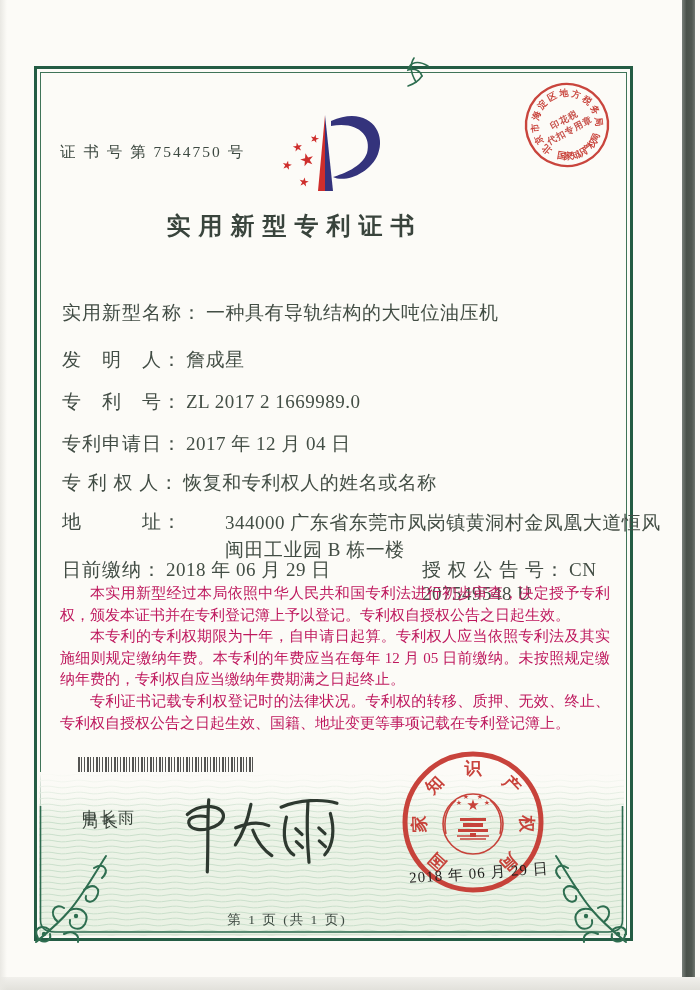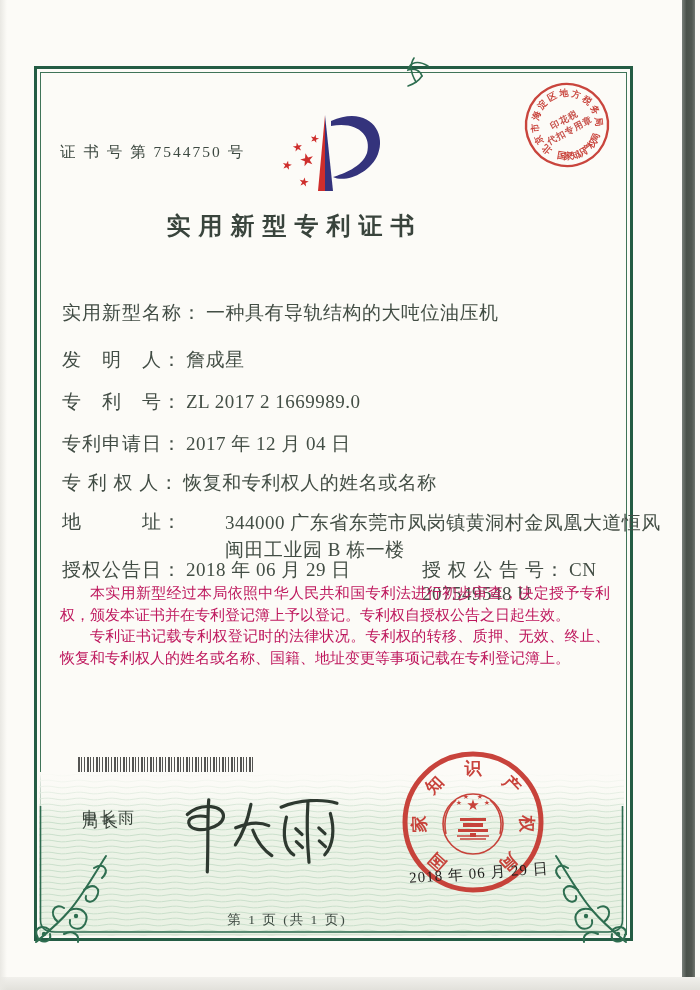--- a/index.html
+++ b/index.html
@@ -148,29 +148,30 @@
   <span class="lbl">专利申请日：</span><span class="val">2017 年 12 月 04 日</span>
 </div>
 <div class="row" style="top:470px">
   <span class="lbl">专 利 权 人：</span><span class="val">恢复和专利权人的姓名或名称</span>
 </div>
 <div class="row" style="top:509px">
   <span class="lbl">地　　　址：</span>
   <span class="addr-val">344000 广东省东莞市凤岗镇黄洞村金凤凰大道恒风闽田工业园 B 栋一楼</span>
 </div>
 <div class="row" style="top:557px;width:560px">
-  <span class="lbl">授权公告日：</span><span class="val">2018 年 06 月 29 日</span>
+  <span class="lbl">日前缴纳：</span><span class="val">2018 年 06 月 29 日</span>
   <span class="grant2">
     <span class="lbl">授 权 公 告 号：</span><span class="val">CN 207549548 U</span>
   </span>
 </div>
 
 <div class="body-text">
   <p>本实用新型经过本局依照中华人民共和国专利法进行初步审查，决定授予专利权，颁发本证书并在专利登记簿上予以登记。专利权自授权公告之日起生效。</p>
-  <p>专利证书记载专利权登记时的法律状况。专利权的转移、质押、无效、终止、恢复和专利权人的姓名或名称、国籍、地址变更等事项记载在专利登记簿上。</p>
+  <p>本专利的专利权期限为十年，自申请日起算。专利权人应当依照专利法及其实施细则规定缴纳年费。本专利的年费应当在每年 12 月 05 日前缴纳。未按照规定缴纳年费的，专利权自应当缴纳年费期满之日起终止。</p>
+  <p>专利证书记载专利权登记时的法律状况。专利权的转移、质押、无效、终止、专利权自授权公告之日起生效、国籍、地址变更等事项记载在专利登记簿上。</p>
 </div>
 
 <div class="barcode"></div>
 
 <div class="band">
   <svg width="585" height="164" viewBox="0 0 585 164">
     <defs>
       <pattern id="wave" width="64" height="6" patternUnits="userSpaceOnUse">
         <path d="M0,3 C16,0 16,6 32,3 C48,0 48,6 64,3" stroke="#c5dcc7" stroke-width="0.9" fill="none"></path>
       </pattern>

